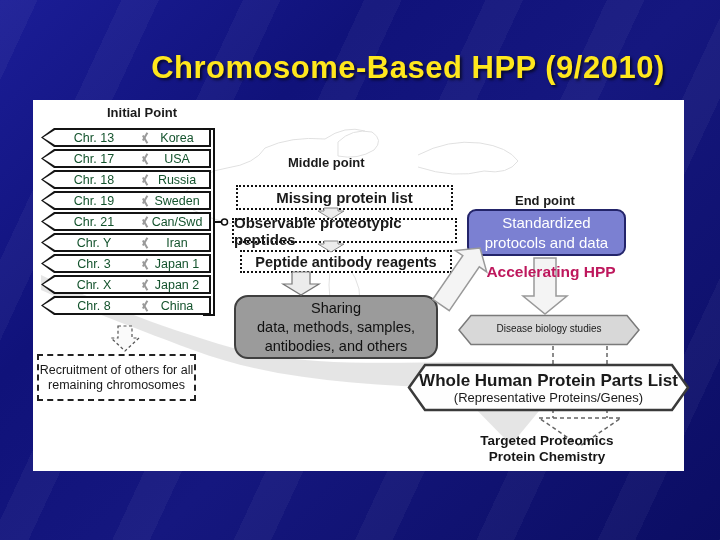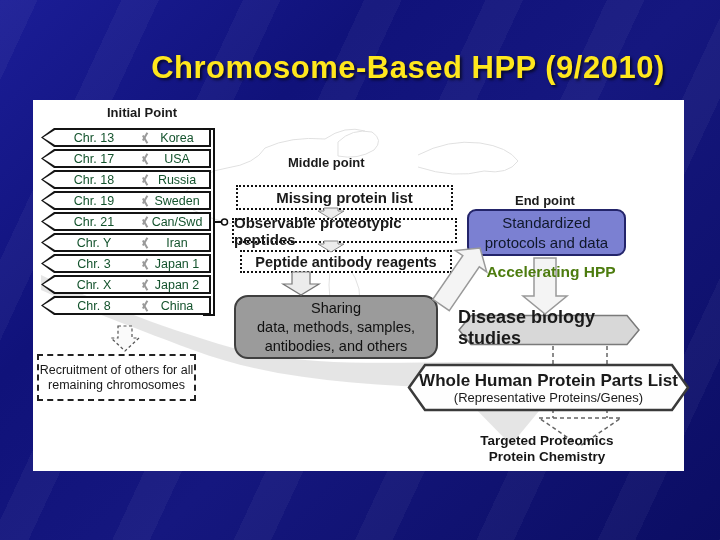--- a/index.html
+++ b/index.html
@@ -39,27 +39,27 @@
   .box-peptide{left:196px;top:150px;width:208px;height:19px;font-size:14.5px;}
   
   .sharing{position:absolute;left:201px;top:195px;width:200px;height:60px;z-index:1;
     background:#9b9b9b;border:2px solid #3f3f3f;border-radius:14px;
     display:flex;flex-direction:column;align-items:center;justify-content:center;
     font-size:14.5px;color:#111;line-height:19px;}
   
   .standardized{position:absolute;left:434px;top:109px;width:155px;height:43px;z-index:1;
     background:#7b80d2;border:2px solid #23246a;border-radius:9px;
     display:flex;flex-direction:column;align-items:center;justify-content:center;
-    font-size:15px;color:#0f172a;line-height:20px;}
+    font-size:15px;color:#ffffff;line-height:20px;}
   .acc{position:absolute;left:432px;top:163px;width:172px;text-align:center;z-index:3;
-    font-weight:bold;font-size:15.5px;color:#4d7c0f;}
+    font-weight:bold;font-size:15.5px;color:#be185d;}
   .hexwrap{position:absolute;z-index:1;}
   .hexwrap .txt{position:absolute;left:0;top:0;right:0;bottom:0;display:flex;flex-direction:column;
     align-items:center;justify-content:center;color:#1a1a1a;}
-  .disease{left:425px;top:214px;width:182px;height:28px;font-size:18px;font-weight:bold;}
+  .disease{left:425px;top:214px;width:182px;height:28px;font-size:10px;}
   .whole{left:374px;top:263px;width:283px;height:49px;}
   .whole .t1{font-weight:bold;font-size:17px;line-height:19px;}
   .whole .t2{font-size:13px;line-height:15px;}
   .targeted{position:absolute;left:414px;top:333px;width:200px;text-align:center;z-index:3;
     font-weight:bold;font-size:13.5px;line-height:15.5px;color:#161616;}
   
   .recruit{position:absolute;left:4px;top:254px;width:155px;height:43px;z-index:1;
     background:#fff;border:2px dashed #222;display:flex;flex-direction:column;
     align-items:center;justify-content:center;font-size:12.5px;line-height:15px;color:#1a1a1a;text-align:center;}
 </style>

